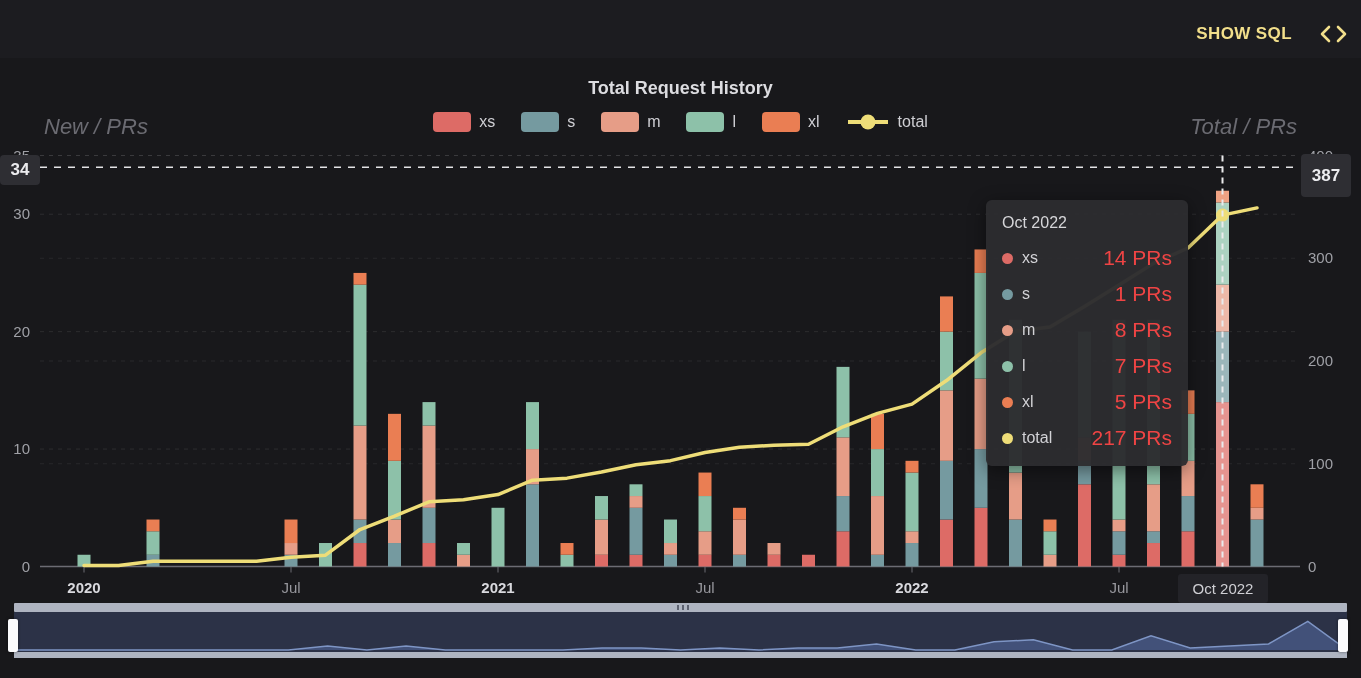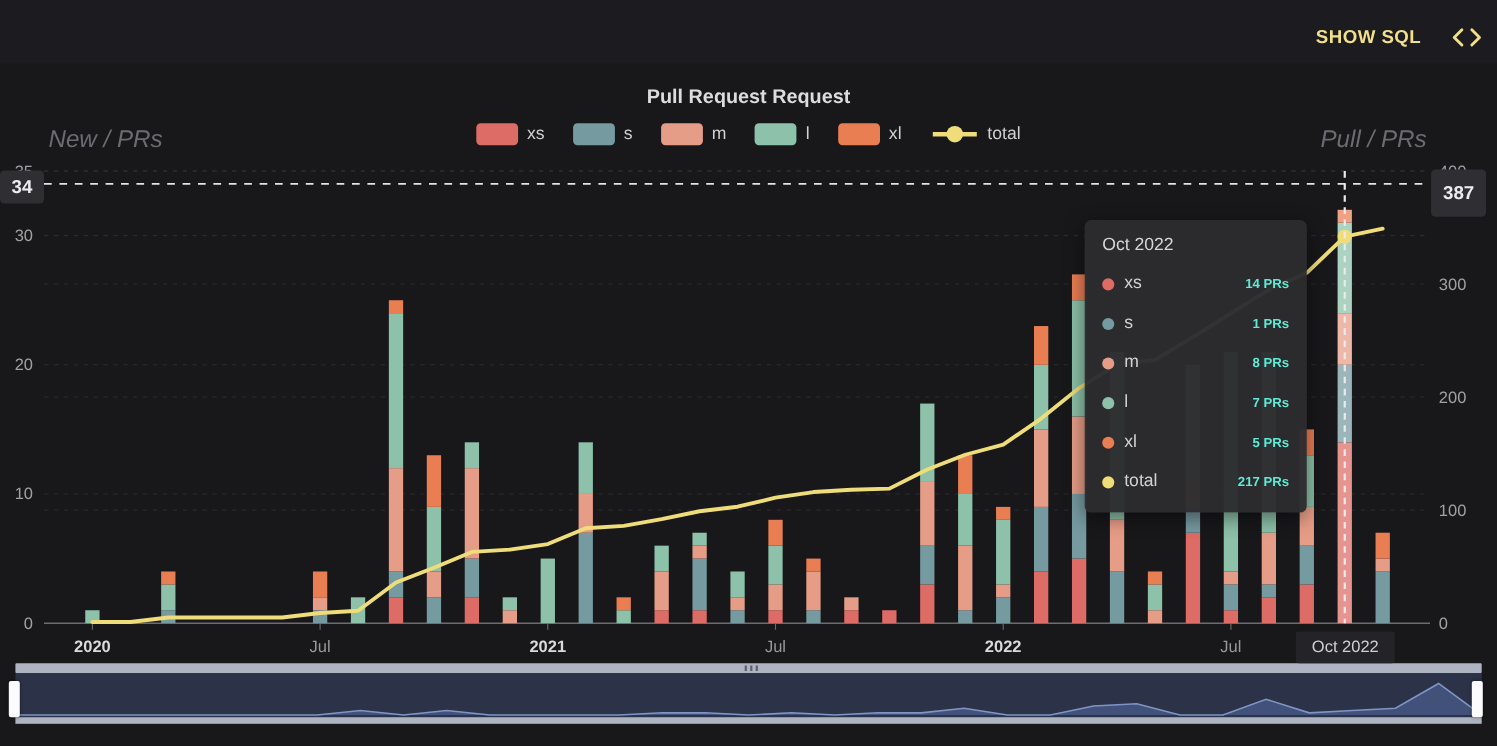--- a/index.html
+++ b/index.html
@@ -23,21 +23,21 @@
   .badge-y-right{left:1301px;top:154px;width:50px;height:43px;}
   .badge-x{left:1178px;top:574px;width:90px;height:29px;background:#232328;color:#cfcfd4;
            font-weight:normal;font-size:15px;border-radius:3px;z-index:5;}
   .tooltip{position:absolute;left:986px;top:200px;width:202px;height:266px;box-sizing:border-box;
            background:rgba(44,44,47,.97);border-radius:6px;padding:12px 16px 8px 16px;z-index:4;
            box-shadow:0 4px 18px rgba(0,0,0,.45);}
   .tt-title{color:#d6d6d9;font-size:16px;margin:2px 0 8px 0;}
   .tt-row{display:flex;align-items:center;gap:9px;height:36px;}
   .tt-dot{width:11px;height:11px;border-radius:50%;flex:0 0 auto;}
   .tt-label{color:#d2d2d6;font-size:16px;}
-  .tt-value{margin-left:auto;color:#5eead4;font-size:12px;font-weight:bold;}
+  .tt-value{margin-left:auto;color:#ef4444;font-size:21px;font-weight:normal;}
   .datazoom{position:absolute;left:14px;top:603px;width:1333px;height:55px;z-index:2;}
   .dz-move{position:absolute;left:0;top:0;width:1333px;height:9px;background:#aeb4c1;border-radius:1px;cursor:grab;}
   .dz-grip{position:absolute;left:663px;top:2px;display:flex;gap:3px;}
   .dz-grip i{width:2px;height:5px;background:#5c6170;display:block;}
   .dz-panel{position:absolute;left:0;top:9px;width:1333px;height:40px;background:#2c3247;}
   .dz-bottom{position:absolute;left:0;top:49px;width:1333px;height:6px;background:#aeb4c1;}
   .dz-handle{position:absolute;top:16px;width:10px;height:33px;background:#fbfbfd;border-radius:2px;
              box-shadow:0 0 3px rgba(0,0,0,.5);cursor:ew-resize;z-index:6;}
 </style>
 </head>
@@ -47,23 +47,23 @@
   <div class="topbar">
     <div class="show-sql">
       <span>SHOW SQL</span>
       <svg width="27" height="18" viewBox="0 0 27 18">
         <polyline points="9,2 2,9 9,16" fill="none" stroke="#f2df8b" stroke-width="2.6" stroke-linecap="round" stroke-linejoin="round"></polyline>
         <polyline points="18,2 25,9 18,16" fill="none" stroke="#f2df8b" stroke-width="2.6" stroke-linecap="round" stroke-linejoin="round"></polyline>
       </svg>
     </div>
   </div>
 
-  <div class="chart-title">Pull Request Request</div>
+  <div class="chart-title">Total Request History</div>
   <div class="axis-name left">New / PRs</div>
-  <div class="axis-name right">Pull / PRs</div>
+  <div class="axis-name right">Total / PRs</div>
   <div class="legend" id="legend">
       <div class="leg-item">
         <span class="leg-swatch" style="background: rgb(221, 107, 102);"></span>
         <span>xs</span>
       </div>
       <div class="leg-item">
         <span class="leg-swatch" style="background: rgb(117, 154, 160);"></span>
         <span>s</span>
       </div>
       <div class="leg-item">

